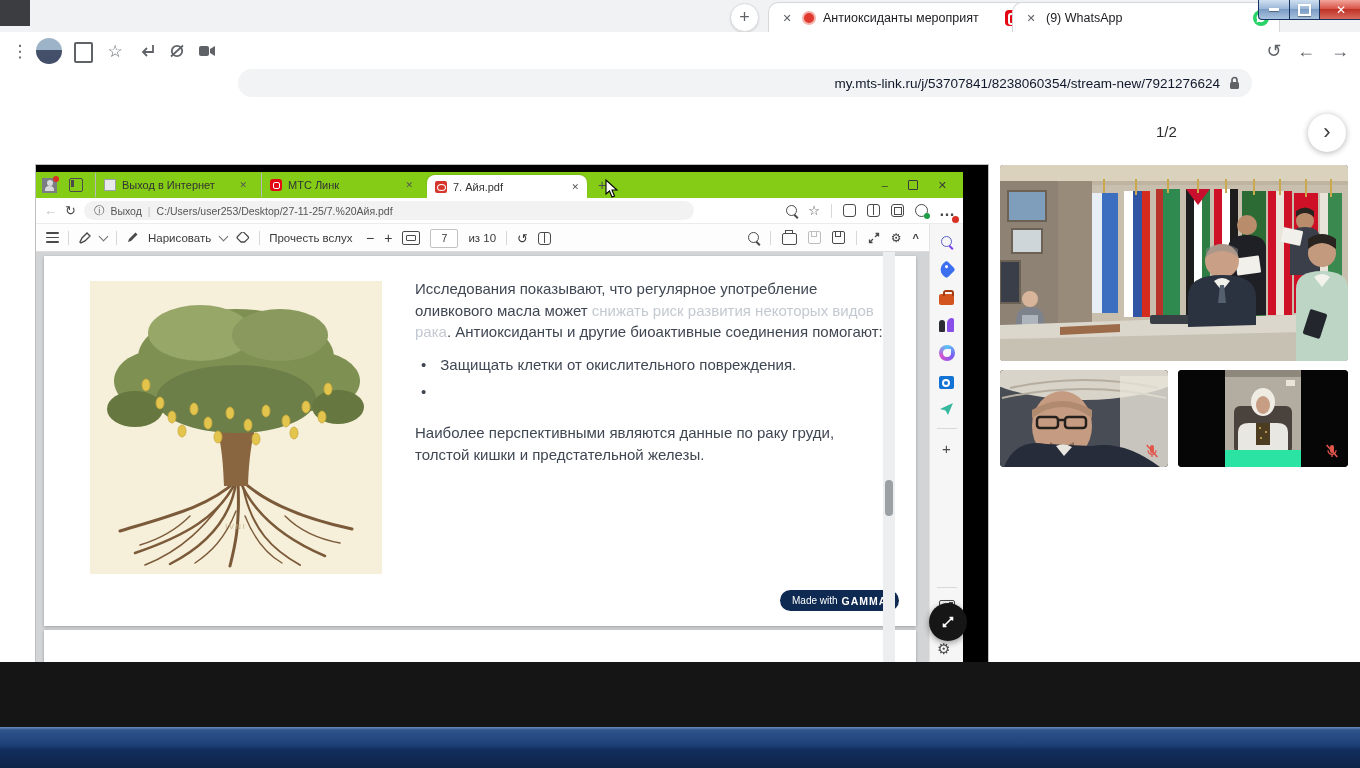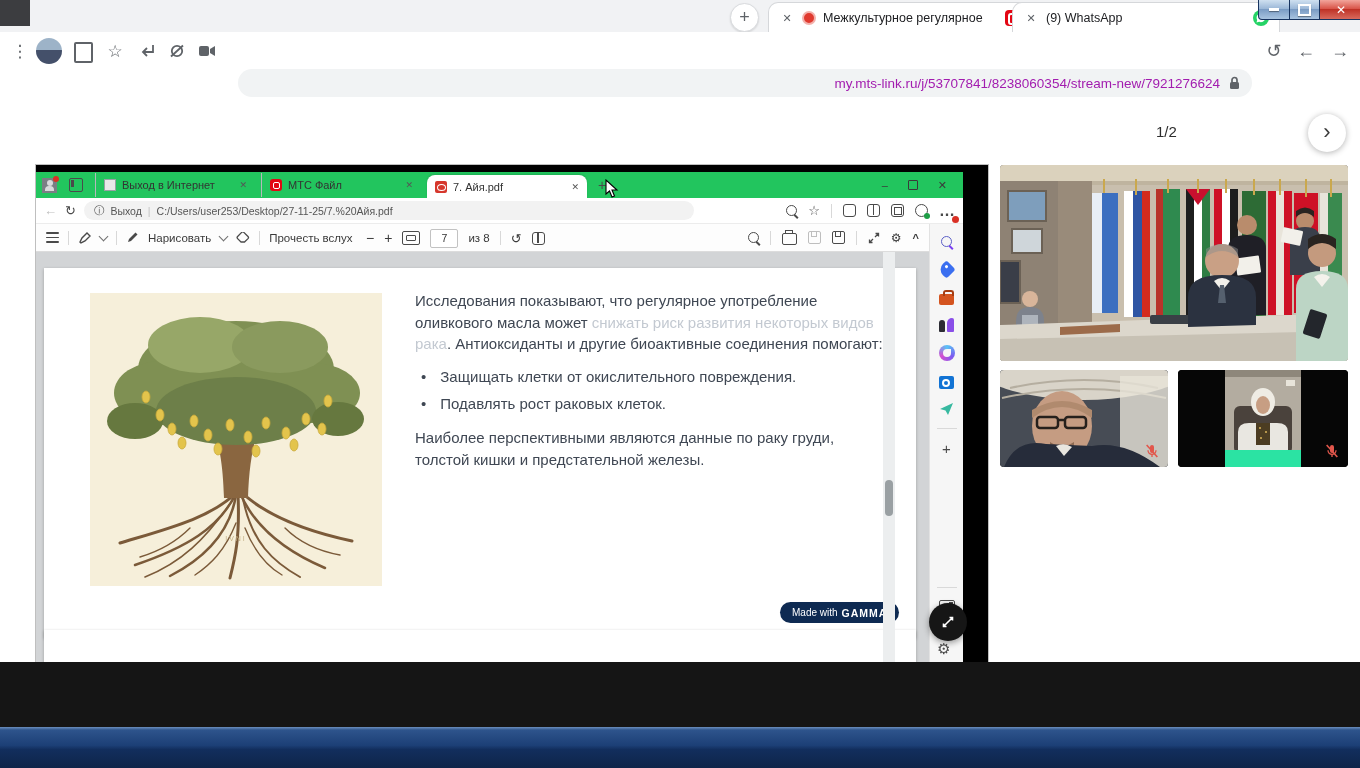--- a/index.html
+++ b/index.html
@@ -30,36 +30,36 @@
   .w7.max{width:29px;border-left:none;border-right:none;}
   .w7.cls{width:42px;border-radius:0 0 4px 0;
       background:linear-gradient(180deg,#f2a59b 0%,#d9564a 45%,#bf3327 50%,#d86a5d 100%);color:#fff;font-size:12px;}
   .w7 .minbar{width:10px;height:3px;background:#fff;box-shadow:0 1px 1px rgba(0,0,0,.4);}
   .w7 .maxbox{width:9px;height:8px;border:2px solid #fff;box-shadow:0 1px 1px rgba(0,0,0,.35);}
 
   #toolbar-row{left:0;top:32px;width:1360px;height:38px;background:#fff;}
   .tb-ic{color:#5f6368;font-size:17px;width:24px;height:24px;}
   #url-pill{left:238px;top:37px;width:1014px;height:28px;background:#f1f3f4;border-radius:14px;
       display:flex;align-items:center;justify-content:flex-end;padding:0 12px;gap:9px;box-sizing:border-box;}
-  #url-text{font-size:13.5px;color:#a21caf;margin-left:44px;}
+  #url-text{font-size:13.5px;color:#0f172a;margin-left:44px;}
   #bookmarks-bar{left:0;top:70px;width:1360px;height:30px;background:#fff;border-bottom:1px solid #e8eaed;
       display:flex;align-items:center;justify-content:flex-end;gap:26px;padding-right:14px;box-sizing:border-box;}
   .bm{display:flex;align-items:center;gap:6px;font-size:12.5px;color:#3c4043;flex-direction:row;}
   .bm .lbl{direction:rtl;}
 
   
   #slide-indicator{left:1156px;top:123px;font-size:15px;color:#2d2d2d;}
   #next-slide{left:1308px;top:114px;width:38px;height:38px;background:#fff;box-shadow:0 1px 6px rgba(0,0,0,.3);
       color:#3c3c3c;font-size:22px;padding-bottom:2px;box-sizing:border-box;}
 
   #share-area{left:36px;top:165px;width:952px;height:497px;background:#000;box-shadow:0 0 0 1px rgba(0,0,0,.25);}
   #edge-window{left:0;top:7px;width:927px;height:490px;background:#fff;display:flex;flex-direction:column;}
 
   
-  #e-tabs{height:26px;background:#22c55e;display:flex;align-items:center;padding:0 6px;gap:6px;box-sizing:border-box;}
+  #e-tabs{height:26px;background:#84cc16;display:flex;align-items:center;padding:0 6px;gap:6px;box-sizing:border-box;}
   .e-ic{color:#4a4a4a;width:18px;height:18px;font-size:11px;}
   .e-profile{width:15px;height:15px;background:#7a7e84;position:relative;}
   .e-profile::before{content:"";position:absolute;left:4.5px;top:2px;width:6px;height:6px;background:#d9dadc;border-radius:50%;}
   .e-profile::after{content:"";position:absolute;left:3px;top:8.5px;width:9px;height:5px;background:#d9dadc;border-radius:4px 4px 0 0;}
   .e-profile .dot{position:absolute;right:-2px;top:-2px;width:6px;height:6px;background:#d93025;border-radius:50%;}
   .e-gridic{width:12px;height:12px;border:1.5px solid #4a4a4a;border-radius:2px;position:relative;}
   .e-gridic::after{content:"";position:absolute;left:1px;top:1px;width:3px;height:7px;background:#4a4a4a;}
   .e-tab{height:24px;display:flex;align-items:center;gap:6px;padding:0 8px;font-size:11px;color:#333;width:160px;box-sizing:border-box;border-left:1px solid #b6b8bb;}
   .e-tab.active{background:#fff;border-radius:8px 8px 0 0;height:23px;align-self:flex-end;border-left:none;box-shadow:0 -1px 2px rgba(0,0,0,.12);}
   .e-fav{width:12px;height:12px;flex:0 0 auto;}
@@ -103,21 +103,21 @@
   .fit-ic::after{content:"";position:absolute;left:3px;top:2.5px;width:8px;height:4.5px;border:1.3px solid #4a4a4a;border-radius:1px;}
   #pdf-right{margin-left:auto;display:flex;align-items:center;gap:11px;}
   .prn{width:13px;height:10px;border:1.4px solid #4a4a4a;border-radius:2px;position:relative;margin-top:3px;}
   .prn::before{content:"";position:absolute;left:2.5px;top:-4px;width:6px;height:3px;border:1.4px solid #4a4a4a;border-bottom:none;}
   .sav{width:11px;height:11px;border:1.4px solid #4a4a4a;border-radius:2px;position:relative;}
   .sav::after{content:"";position:absolute;left:2.5px;top:0;width:4px;height:4px;border:1.4px solid #4a4a4a;border-top:none;}
   .dim{opacity:.35;}
 
   
   #e-content{flex:1;background:#d2d4d6;position:relative;min-height:0;}
-  #pdf-page{left:8px;top:16px;width:872px;height:370px;background:#fff;box-shadow:0 1px 3px rgba(0,0,0,.25);}
+  #pdf-page{left:8px;top:4px;width:872px;height:370px;background:#fff;box-shadow:0 1px 3px rgba(0,0,0,.25);}
   #pdf-page2{left:8px;top:378px;width:872px;height:36px;background:#fff;box-shadow:0 1px 3px rgba(0,0,0,.25);}
   #pdf-scroll{right:34px;top:0;width:12px;height:414px;background:#eceeef;}
   #pdf-thumb{left:2px;top:228px;width:8px;height:36px;background:#9aa0a3;border-radius:4px;}
   
   #e-sidebar{width:34px;background:#f6f6f6;border-left:1px solid #e2e2e2;display:flex;flex-direction:column;align-items:center;padding-top:8px;gap:10px;box-sizing:border-box;}
   .sb{width:18px;height:18px;flex:0 0 auto;}
   .sb-tag{width:13px;height:13px;background:#3b6ff0;border-radius:3px 3px 3px 8px;transform:rotate(45deg);position:relative;margin:2px;}
   .sb-tag::after{content:"";position:absolute;left:3px;top:3px;width:3px;height:3px;background:#fff;border-radius:50%;}
   .sb-tools{width:15px;height:11px;background:#d4541f;border-radius:2px;position:relative;margin-top:5px;}
   .sb-tools::before{content:"";position:absolute;left:4px;top:-4px;width:7px;height:4px;border:2px solid #a63d12;border-bottom:none;border-radius:3px 3px 0 0;}
@@ -133,21 +133,21 @@
   .sb-toggle{width:14px;height:12px;border:1.5px solid #4a4a4a;border-radius:2px;position:relative;}
   .sb-toggle::after{content:"";position:absolute;right:1px;top:1px;width:4px;height:8px;background:#4a4a4a;}
 
   
   #slide-text{position:absolute;left:371px;top:22px;width:468px;color:#3f4753;font-size:15px;line-height:21.5px;}
   .faded{color:#c3c9d1;}
   .bullets{margin:11px 4px 0 0;}
   .b-row{display:flex;gap:14px;margin-bottom:5.5px;}
   .b-row .dot::before{content:"•";color:#3f4753;}
   .b-row{padding-left:6px;box-sizing:border-box;}
-  #para2{margin-top:13px;}
+  #para2{margin-top:20px;}
   #gamma-badge{position:absolute;left:736px;top:334px;height:21px;background:#0e2a52;border-radius:11px;color:#fff;
       display:flex;align-items:center;gap:4px;padding:0 12px;font-size:10px;}
   #gamma-badge b{letter-spacing:1px;font-size:10.5px;}
 
   
   #fab-expand{left:929px;top:603px;width:38px;height:38px;background:#161616;box-shadow:0 2px 6px rgba(0,0,0,.4);}
   #fab-gear{left:937px;top:640px;font-size:15px;color:#4c4c4c;}
   #platform-tooltip{left:8px;top:638px;height:27px;background:#1a1a1a;border-radius:6px;color:#efefef;
       display:flex;align-items:center;padding:0 14px;font-size:14.5px;z-index:5;}
   #cursor{left:605px;top:179px;z-index:9;}
@@ -169,21 +169,21 @@
 </head>
 <body>
 
 <div id="tabstrip" class="abs">
   <div id="corner-dark" class="abs"></div>
   <div id="newtab-btn" class="abs ic circ">+</div>
 
   <div class="br-tab abs" style="left:768px;width:242px;">
     <span class="tab-close ic">✕</span>
     <span class="rec-dot circ"></span>
-    <span class="tab-label">Межкультурное регулярное</span>
+    <span class="tab-label">Антиоксиданты мероприят</span>
     <span class="mts-logo"></span>
   </div>
 
   <div class="br-tab abs" style="left:1012px;width:246px;">
     <span class="tab-close ic">✕</span>
     <span class="tab-label">(9) WhatsApp</span>
     <span style="flex:0 0 auto;">
       <svg width="16" height="16" viewBox="0 0 16 16">
           <circle cx="8" cy="8" r="8" fill="#25d366"></circle>
           <path d="M8 3.4a4.4 4.4 0 0 0-3.8 6.6L3.5 12.5l2.6-.7A4.4 4.4 0 1 0 8 3.4z" fill="#fff"></path>
@@ -284,21 +284,21 @@
           <span class="dot"></span>
         </span>
       <span class="e-gridic" style="margin:0 6px;"></span>
       <div class="e-tab">
         <span class="e-fav fav-doc"></span>
         <span class="tab-label">Выход в Интернет</span>
         <span class="x">✕</span>
       </div>
       <div class="e-tab">
         <span class="e-fav fav-mts"></span>
-        <span class="tab-label">МТС Файл</span>
+        <span class="tab-label">МТС Линк</span>
         <span class="x">✕</span>
       </div>
       <div class="e-tab active">
         <span class="e-fav fav-pdf"></span>
         <span class="tab-label">7. Айя.pdf</span>
         <span class="x">✕</span>
       </div>
       <span class="e-ic ic" style="font-size:14px;">+</span>
       <div id="e-winctl">
         <span>–</span>
@@ -360,21 +360,21 @@
               </svg>
           </span>
           <span class="vsep"></span>
           <span>Прочесть вслух</span>
 
           <div id="pdf-center">
             <span style="font-size:14px;">−</span>
             <span style="font-size:14px;">+</span>
             <span class="fit-ic"></span>
             <span id="page-box">7</span>
-            <span>из 8</span>
+            <span>из 10</span>
             <span class="vsep"></span>
             <span style="font-size:13px;">↺</span>
             <span class="mini book" style="border-color:#4a4a4a;"></span>
           </div>
 
           <div id="pdf-right">
             <span class="mag"></span>
             <span class="vsep"></span>
             <span class="prn"></span>
             <span class="sav dim"></span>
@@ -452,21 +452,20 @@
               <div>
                 <span>Исследования показывают, что регулярное употребление оливкового масла может </span><span class="faded">снижать риск развития некоторых видов рака</span><span>. Антиоксиданты и другие биоактивные соединения помогают:</span>
               </div>
               <div class="bullets">
                 <div class="b-row">
                     <span class="dot"></span>
                     <span>Защищать клетки от окислительного повреждения.</span>
                   </div>
                 <div class="b-row">
                     <span class="dot"></span>
-                    <span>Подавлять рост раковых клеток.</span>
                   </div>
               </div>
               <div id="para2">Наиболее перспективными являются данные по раку груди, толстой кишки и предстательной железы.</div>
             </div>
 
             <div id="gamma-badge">
               <span>Made with</span>
               <b>GAMMA</b>
             </div>
           </div>

